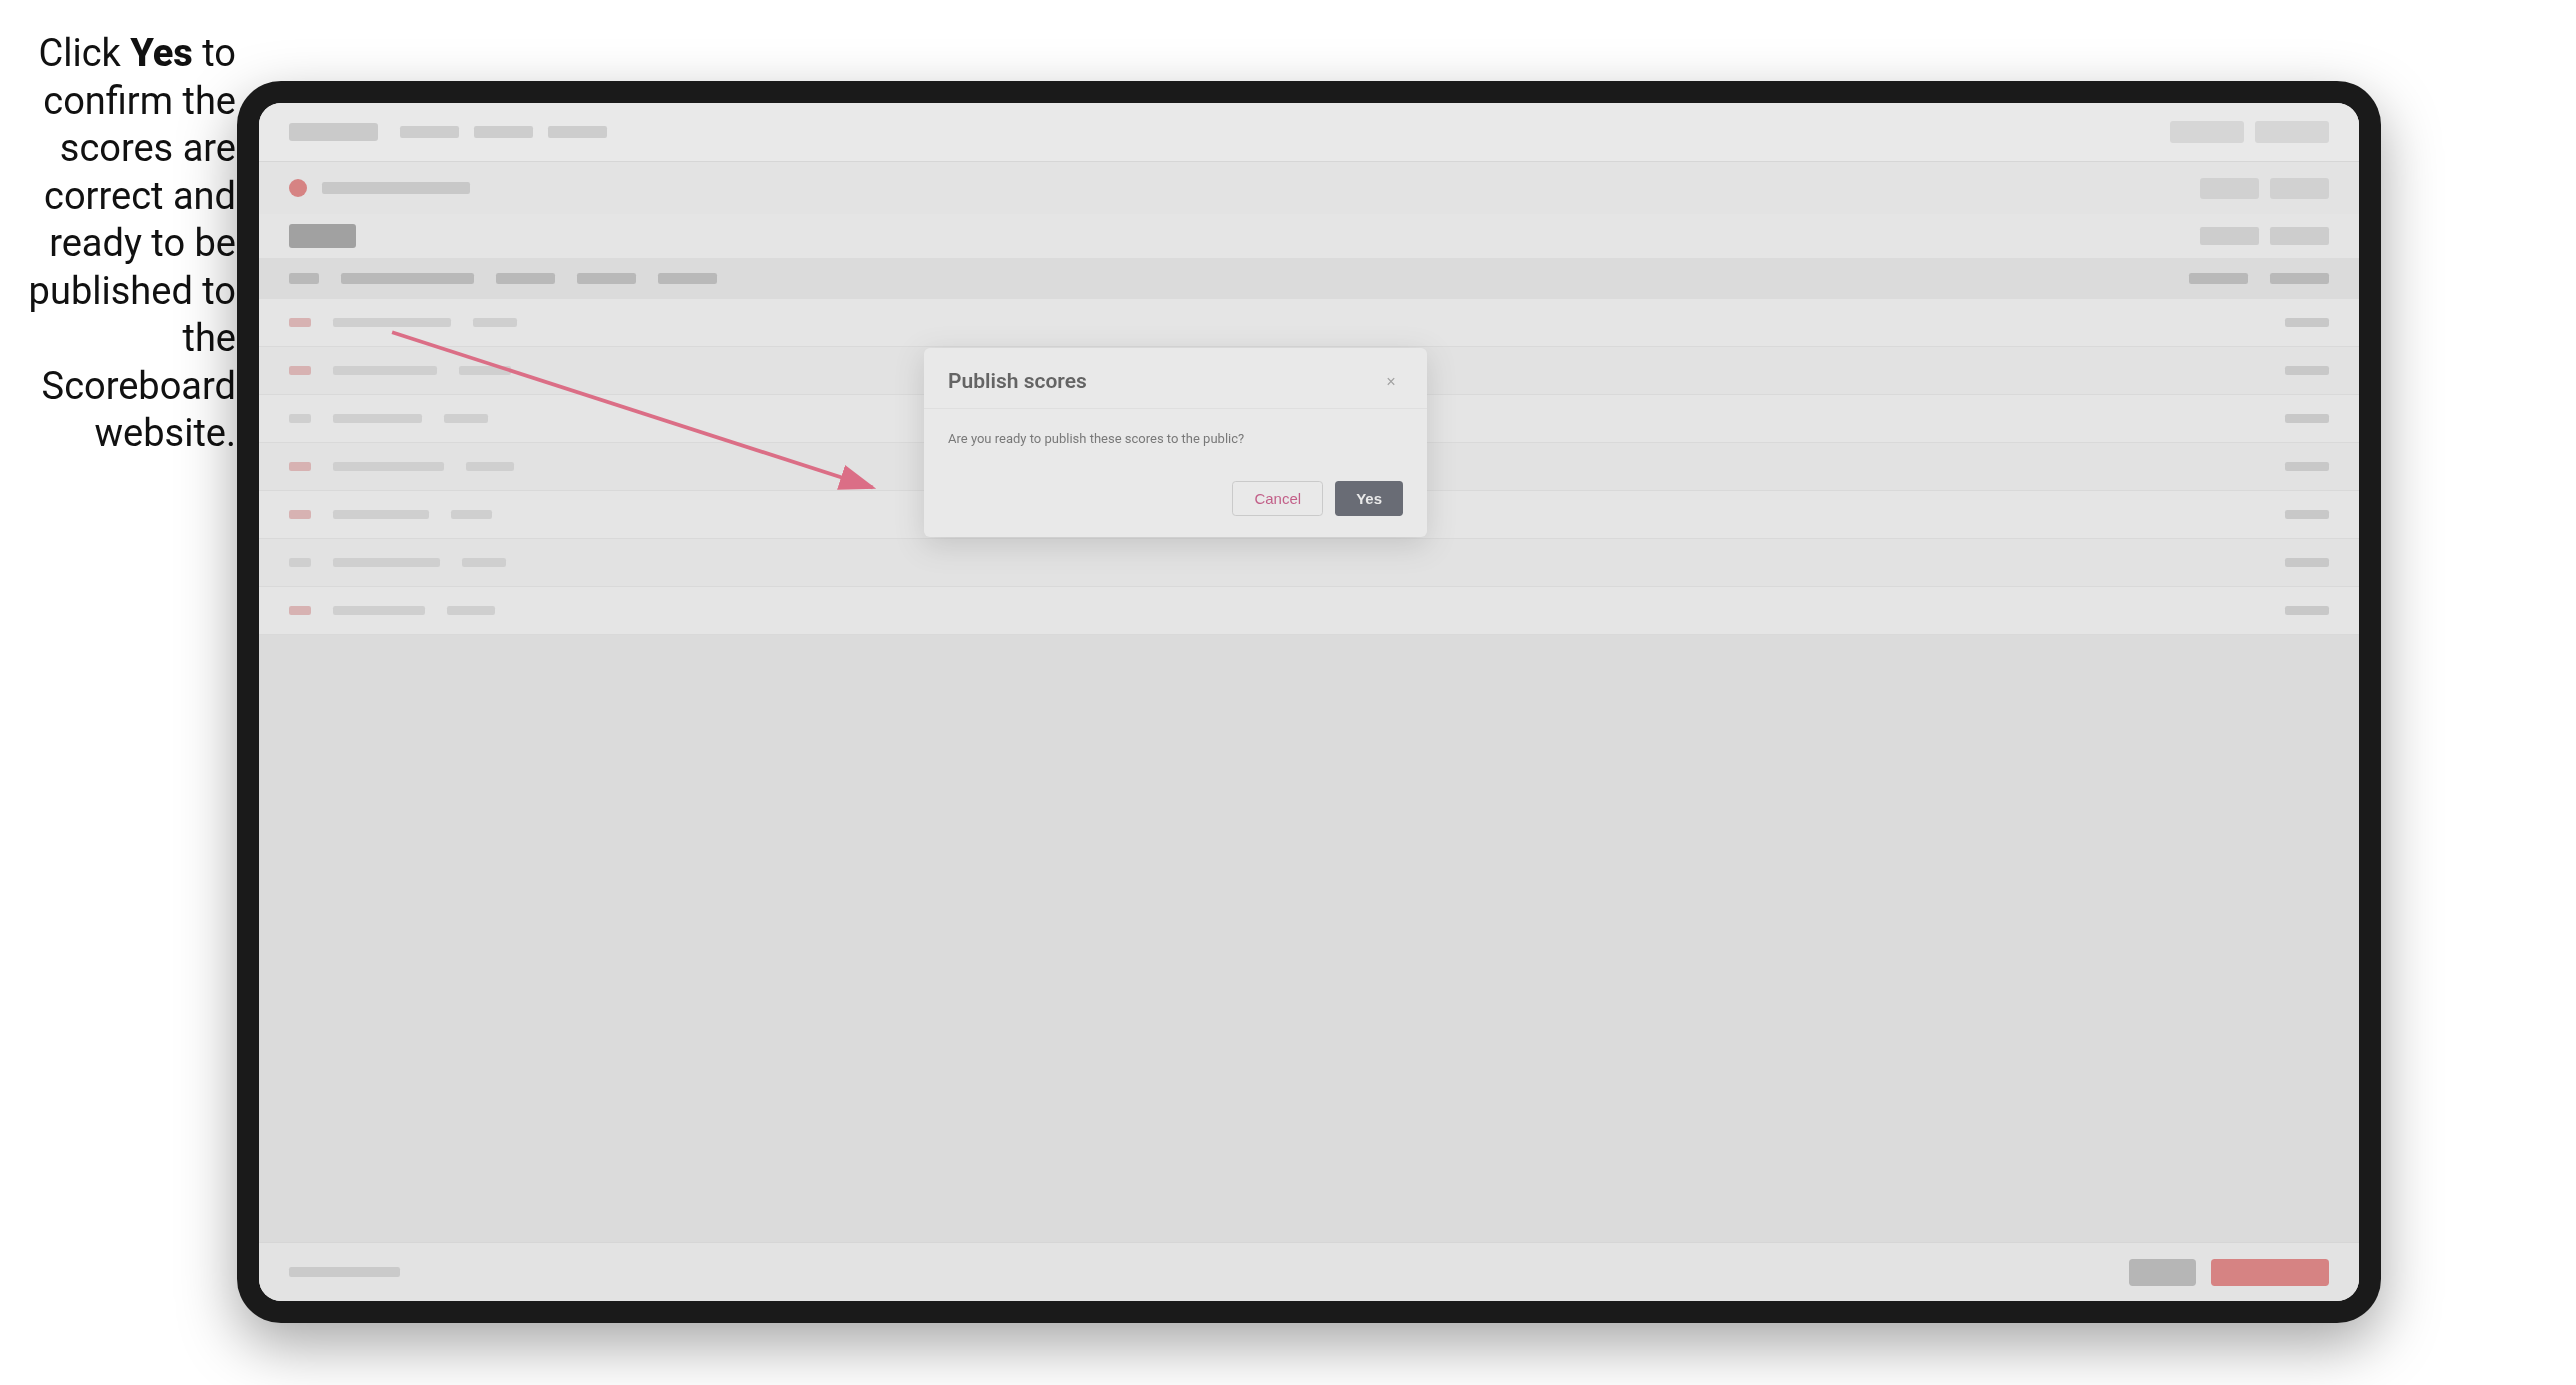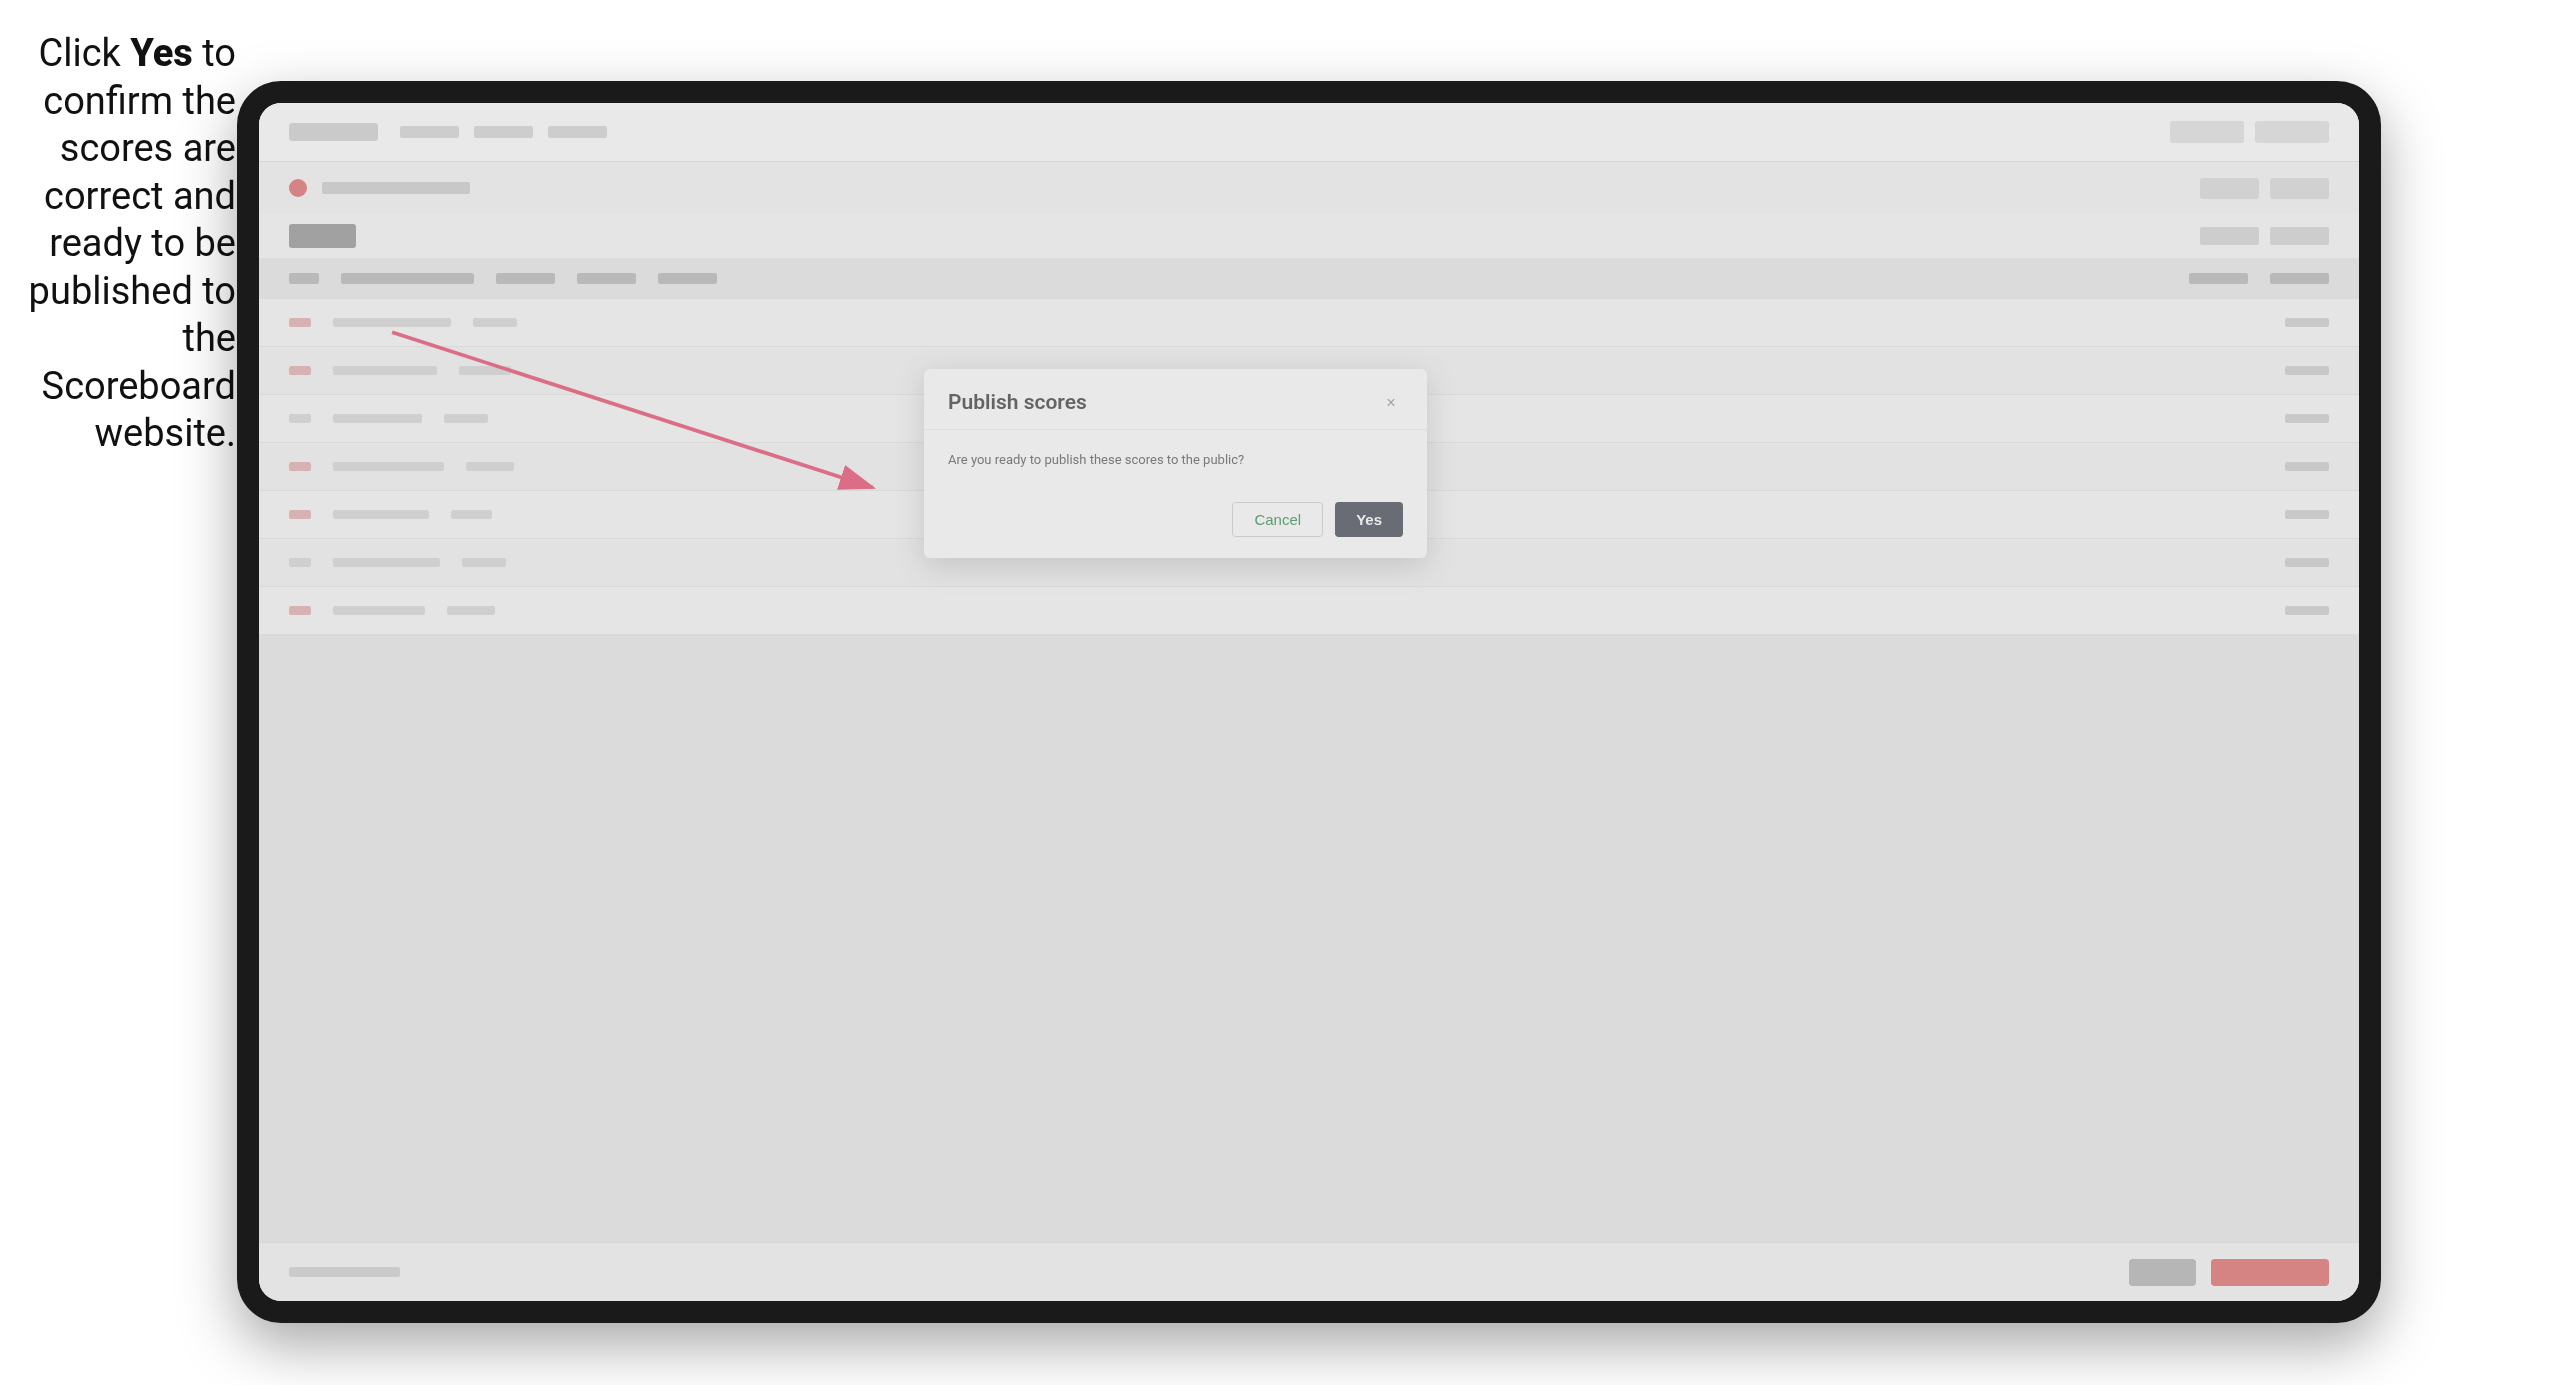--- a/index.html
+++ b/index.html
@@ -278,21 +278,21 @@
       top: 0; left: 0; right: 0; bottom: 0;
       background: rgba(200, 200, 200, 0.4);
       display: flex;
       align-items: center;
       justify-content: center;
       z-index: 10;
     }
 
     .modal-dialog {
       position: absolute;
-      top: 266px;
+      top: 245px;
       left: 665px;
       width: 503px;
       background: #ffffff;
       border-radius: 6px;
       box-shadow: 0 7.4px 30px rgba(0,0,0,0.2);
       overflow: hidden;
     }
 
     .modal-header {
       display: flex;
@@ -336,21 +336,21 @@
       justify-content: flex-end;
       gap: 12px;
       padding: 12px 24px 21px 24px;
     }
 
     .btn-cancel {
       padding: 0 21px;
       border: 0.7px solid #cccccc;
       border-radius: 3.7px;
       background: #ffffff;
-      color: #15803d;
+      color: #be185d;
       font-size: 15px;
       cursor: pointer;
     }
 
     .btn-yes {
       padding: 9px 21px;
       border: none;
       border-radius: 3.7px;
       background: #2a2f3e;
       color: #ffffff;

